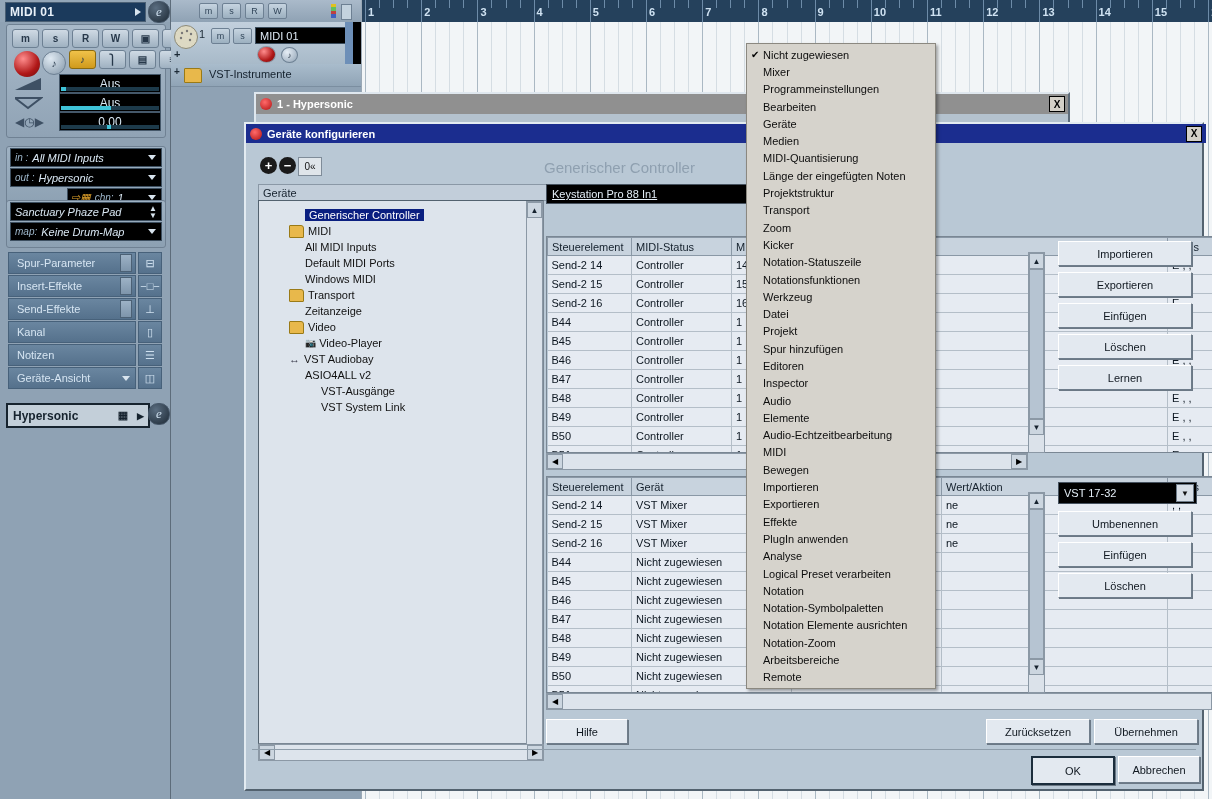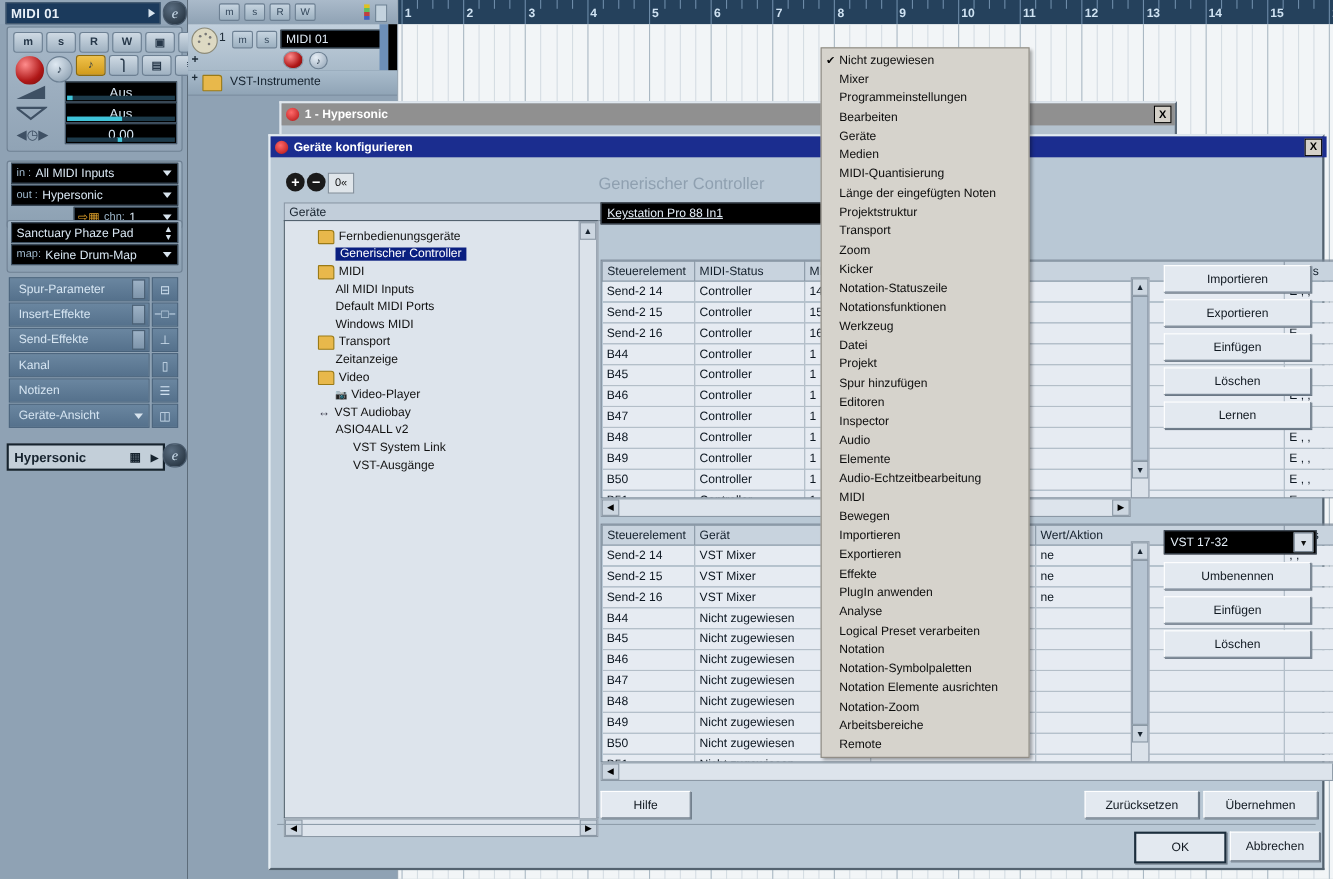--- a/index.html
+++ b/index.html
@@ -40,21 +40,21 @@
     font-size:10px;color:#27384a;}
 
   .blackfield{background:#000;border:1px solid #45586a;color:#d7e6f2;
     display:flex;align-items:center;justify-content:center;font-size:12px;}
   .meterbar{position:absolute;left:1px;bottom:1px;height:4px;background:#1d3a4a;}
   .meterfill{height:4px;background:#3fc3d8;}
 
   .routebox{left:6px;top:146px;width:158px;height:60px;
     background:linear-gradient(#9fb2c3,#8ca0b2);border:1px solid #6f8193;border-radius:3px;}
   .rrow{height:17px;margin:1px 3px;background:#000;border:1px solid #3d4f60;display:flex;
-    align-items:center;color:#d9e7f3;font-size:11px;}
+    align-items:center;color:#d9e7f3;font-size:11px;font-style:italic;}
   .rlbl{color:#9fb8cc;padding:0 4px;font-size:10px;}
   .caret{width:0;height:0;border-top:5px solid #d8e4ee;border-left:4px solid transparent;
     border-right:4px solid transparent;margin-left:auto;margin-right:5px;}
 
   .prgbox{left:6px;top:200px;width:158px;height:46px;
     background:linear-gradient(#9fb2c3,#8ca0b2);border:1px solid #6f8193;border-radius:3px;}
 
   .tabs{left:8px;top:252px;width:154px;}
   .tabrow{display:flex;height:22px;margin-bottom:1px;}
   .tabmain{flex:1;background:linear-gradient(#6a86a0,#55718c);border:1px solid #47617a;
@@ -509,24 +509,20 @@
 
   <div class="abs" style="left:14px;top:33px;display:flex;gap:2px;">
     <div class="rdbtn">+</div>
     <div class="rdbtn">−</div>
     <div class="flatbtn">0«</div>
   </div>
 
   <div class="abs listhdr" style="left:12px;top:60px;width:284px;">Geräte</div>
   <div class="abs treebox" style="left:12px;top:76px;width:284px;height:542px;">
     <div id="tree-items" style="position:relative;padding:6px 0 0 4px;">
-        <div style="height: 16px; display: flex; align-items: center; padding-left: 26px;">
-          <span class="folder" style="margin-right: 4px;"></span>
-          <span class="tn">Fernbedienungsgeräte</span>
-        </div>
         <div style="height: 16px; display: flex; align-items: center; padding-left: 42px;">
           <span class="tn tnsel" style="padding: 0px 4px;">Generischer Controller</span>
         </div>
         <div style="height: 16px; display: flex; align-items: center; padding-left: 26px;">
           <span class="folder" style="margin-right: 4px;"></span>
           <span class="tn">MIDI</span>
         </div>
         <div style="height: 16px; display: flex; align-items: center; padding-left: 42px;">
           <span class="tn">All MIDI Inputs</span>
         </div>
@@ -552,24 +548,24 @@
           <span class="tn">Video-Player</span>
         </div>
         <div style="height: 16px; display: flex; align-items: center; padding-left: 26px;">
           <span style="font-size: 11px; margin-right: 4px; font-weight: bold; color: rgb(51, 51, 68);">↔</span>
           <span class="tn">VST Audiobay</span>
         </div>
         <div style="height: 16px; display: flex; align-items: center; padding-left: 42px;">
           <span class="tn">ASIO4ALL v2</span>
         </div>
         <div style="height: 16px; display: flex; align-items: center; padding-left: 58px;">
+          <span class="tn">VST-Ausgänge</span>
+        </div>
+        <div style="height: 16px; display: flex; align-items: center; padding-left: 58px;">
           <span class="tn">VST System Link</span>
-        </div>
-        <div style="height: 16px; display: flex; align-items: center; padding-left: 58px;">
-          <span class="tn">VST-Ausgänge</span>
         </div>
       </div>
     <div class="abs vsb" style="right:0;top:0;width:15px;height:542px;">
       <div class="sbarrow">▲</div>
     </div>
   </div>
   <div class="abs hsb" style="left:12px;top:620px;width:284px;">
     <div class="hsarrow">◀</div>
     <div class="hsarrow">▶</div>
   </div>

